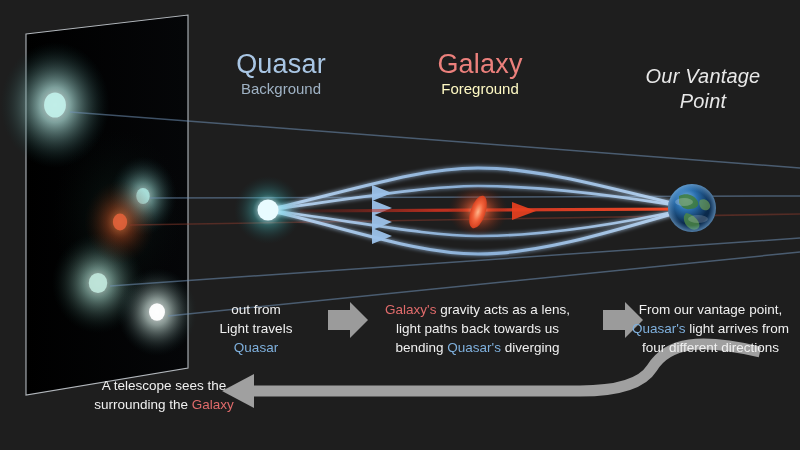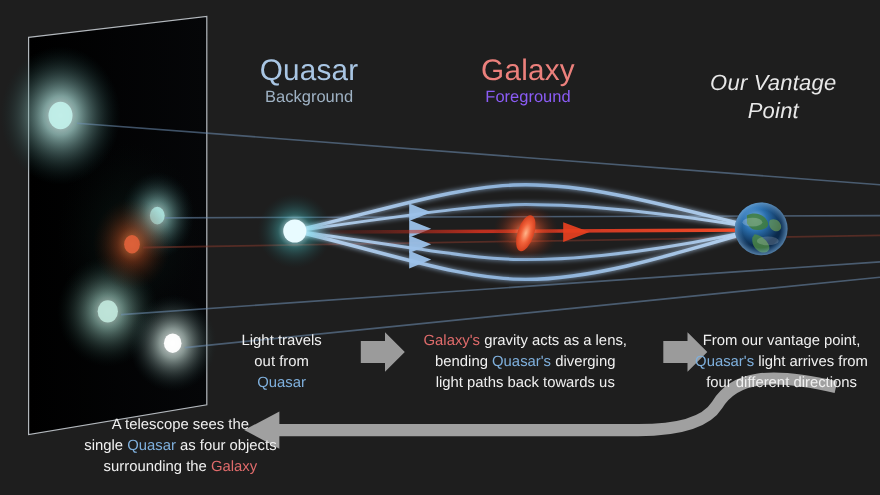--- a/index.html
+++ b/index.html
@@ -14,21 +14,21 @@
 
   
   .hdr{position:absolute;text-align:center;line-height:1.05;}
   .hdr .main{font-size:27px;font-weight:400;letter-spacing:.2px;display:block;}
   .hdr .sub{font-size:15px;display:block;margin-top:3px;}
   #hdr-quasar{left:186px;top:50px;width:190px;}
   #hdr-quasar .main{color:#a9c6e4;}
   #hdr-quasar .sub{color:#9fb2c4;}
   #hdr-galaxy{left:385px;top:50px;width:190px;}
   #hdr-galaxy .main{color:#ec807c;}
-  #hdr-galaxy .sub{color:#8b5cf6;}
+  #hdr-galaxy .sub{color:#fef9c3;}
   #hdr-vantage{left:608px;top:64px;width:190px;}
   #hdr-vantage .main{font-size:20px;font-style:italic;color:#e8e8e8;font-weight:400;line-height:1.25;}
 
   
   .cap{position:absolute;text-align:center;color:#f0f0f0;font-size:13.5px;line-height:1.42;}
   #cap1{left:196px;top:300px;width:120px;}
   #cap2{left:360px;top:300px;width:235px;text-align:center;}
   #cap3{left:618px;top:300px;width:185px;}
   #cap4{left:30px;top:376px;width:268px;}
   .q{color:#7fb0dd;}
@@ -204,36 +204,35 @@
 
   <svg class="layer">
     <polygon points="328,310 350,310 350,302 368,320 350,338 350,330 328,330" fill="#9b9b9b"></polygon>
     <polygon points="603,310 625,310 625,302 643,320 625,338 625,330 603,330" fill="#9b9b9b"></polygon>
 
     <path d="M 760,352 C 700,338 668,342 652,368 C 642,384 616,391 580,391 L 248,391" fill="none" stroke="#a0a0a0" stroke-width="11" stroke-linecap="butt"></path>
     <polygon points="222,391 254,374 254,408" fill="#a0a0a0"></polygon>
   </svg>
 
   <div class="cap" id="cap1">
+    <div>out from</div>
     <div>Light travels</div>
-    <div>out from</div>
     <div><span class="q">Quasar</span></div>
   </div>
 
   <div class="cap" id="cap2">
     <div><span class="g">Galaxy's</span><span> gravity acts as a lens,</span></div>
+    <div>light paths back towards us</div>
     <div><span>bending </span><span class="q">Quasar's</span><span> diverging</span></div>
-    <div>light paths back towards us</div>
   </div>
 
   <div class="cap" id="cap3">
     <div>From our vantage point,</div>
     <div><span class="q">Quasar's</span><span> light arrives from</span></div>
     <div>four different directions</div>
   </div>
 
   <div class="cap" id="cap4">
     <div>A telescope sees the</div>
-    <div><span>single </span><span class="q">Quasar</span><span> as four objects</span></div>
     <div><span>surrounding the </span><span class="g">Galaxy</span></div>
   </div>
 
 </div>
 
 </body></html>

